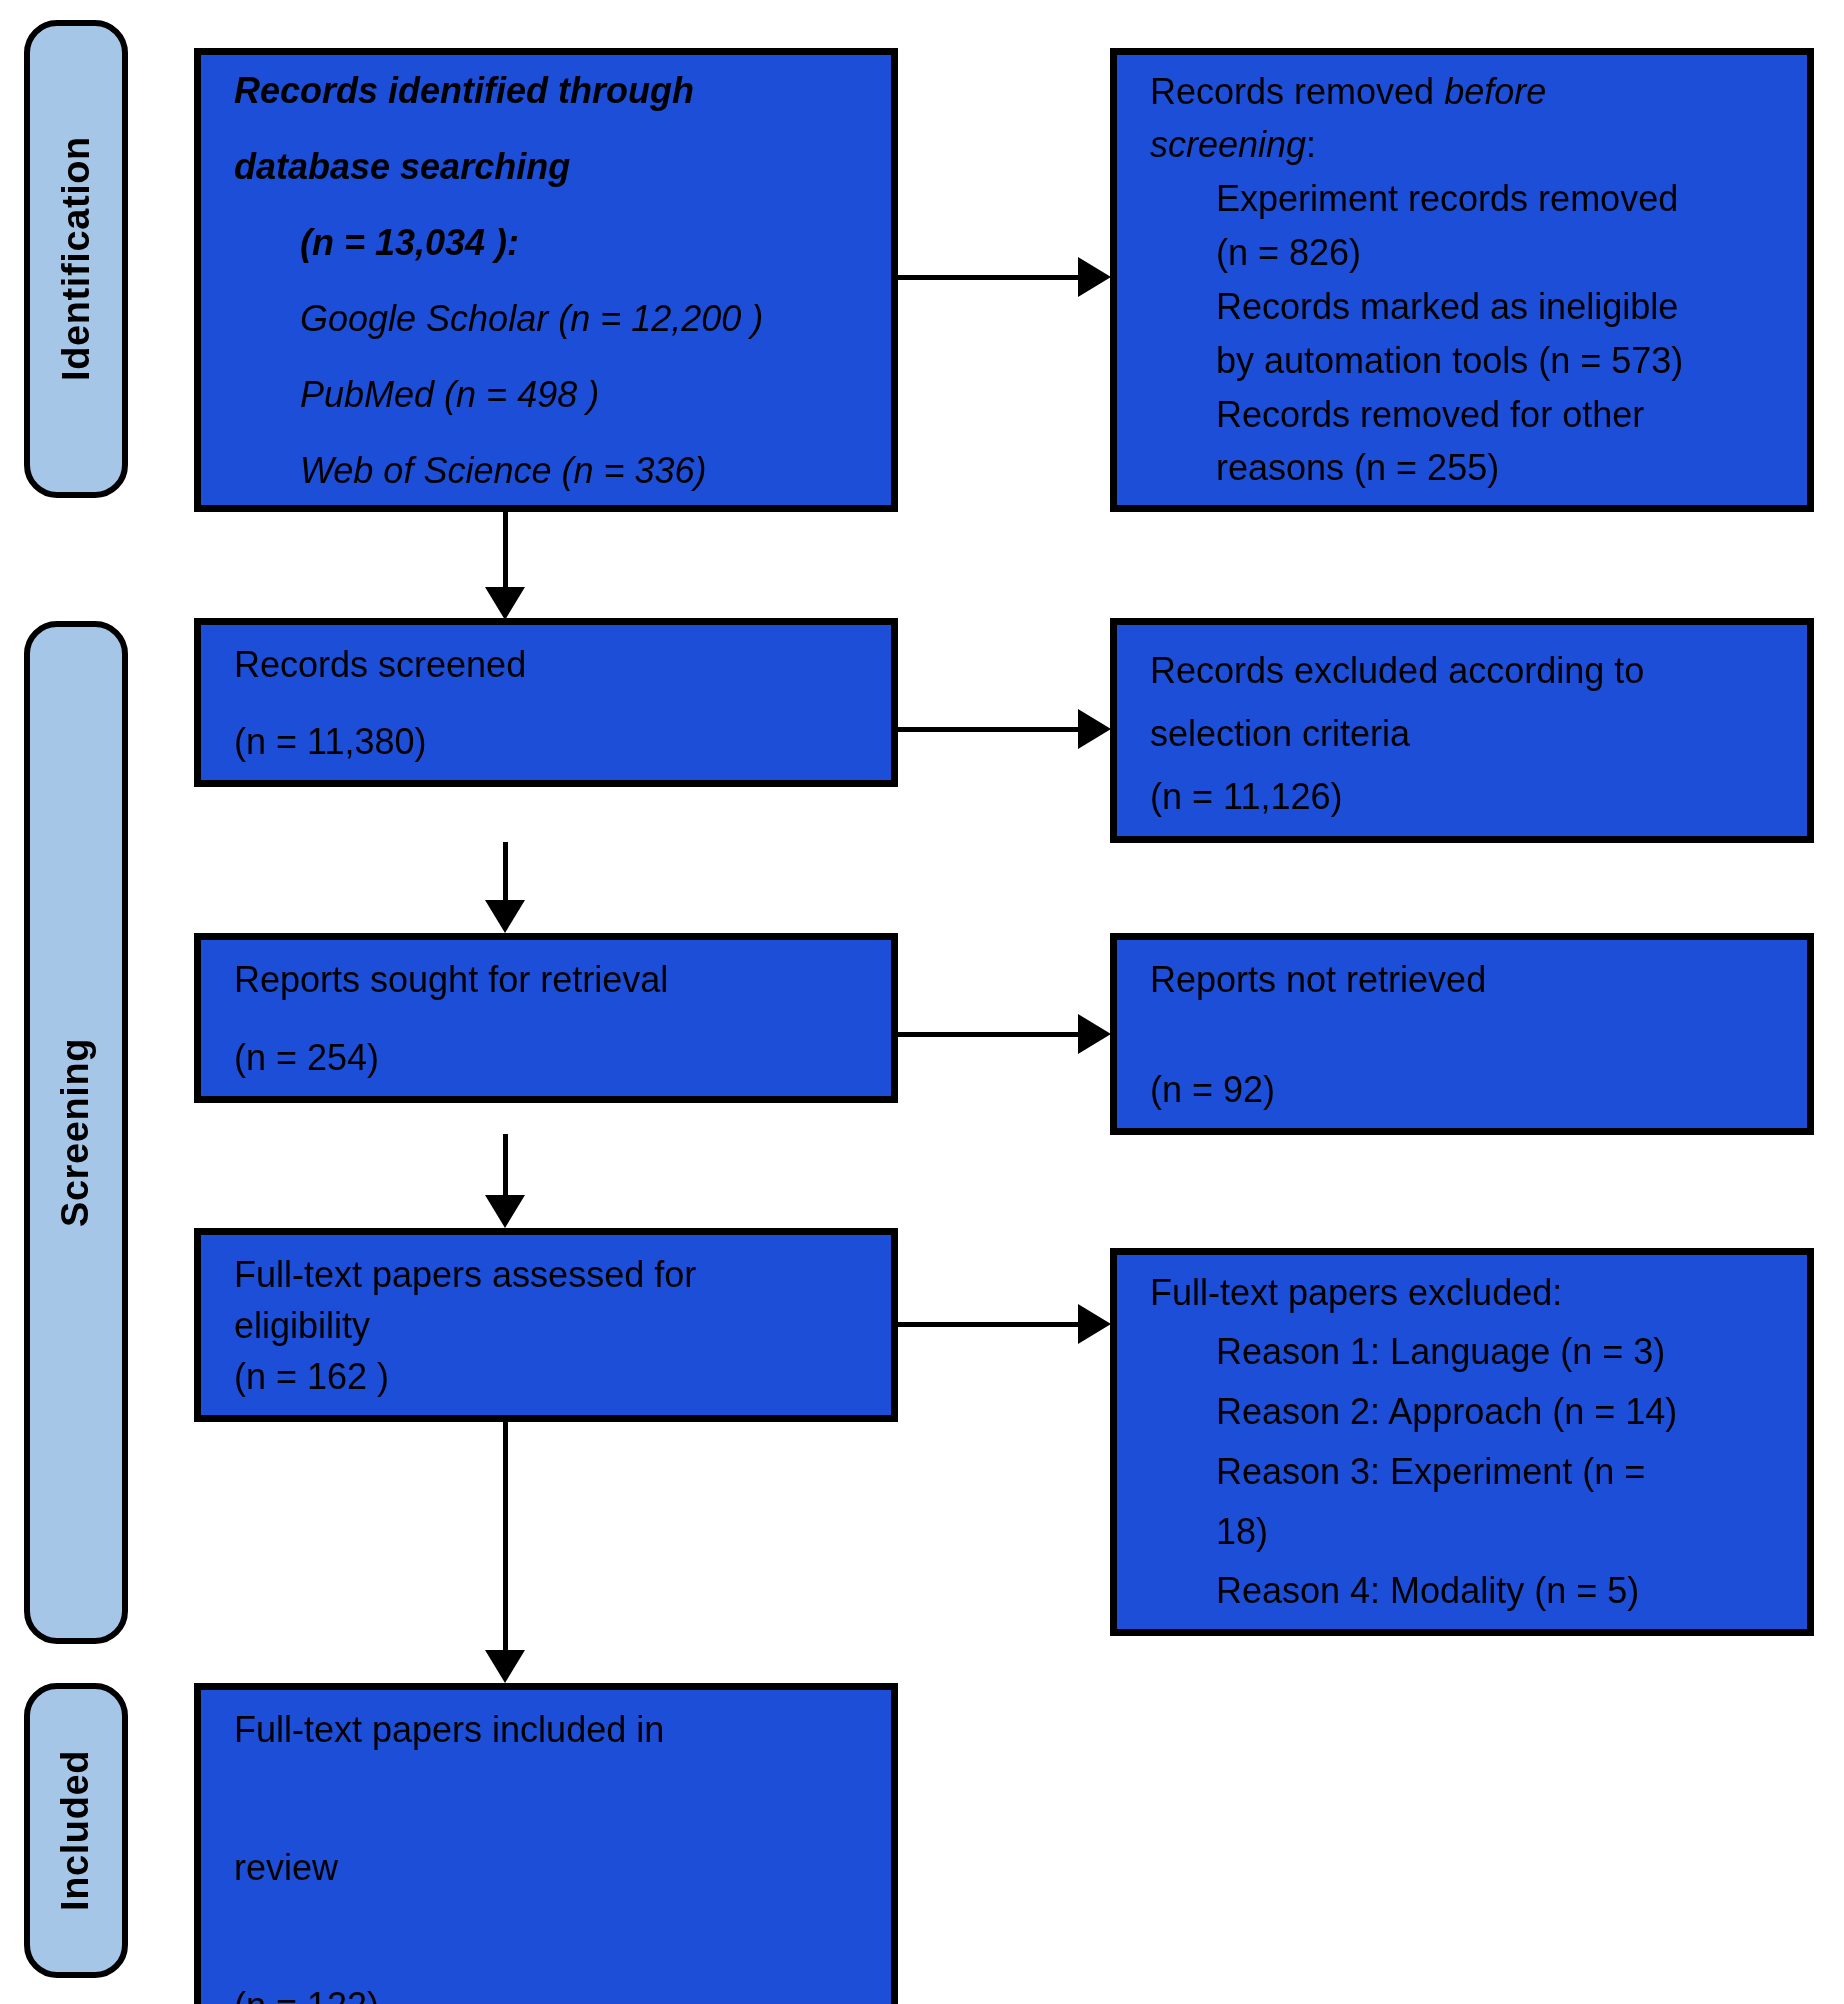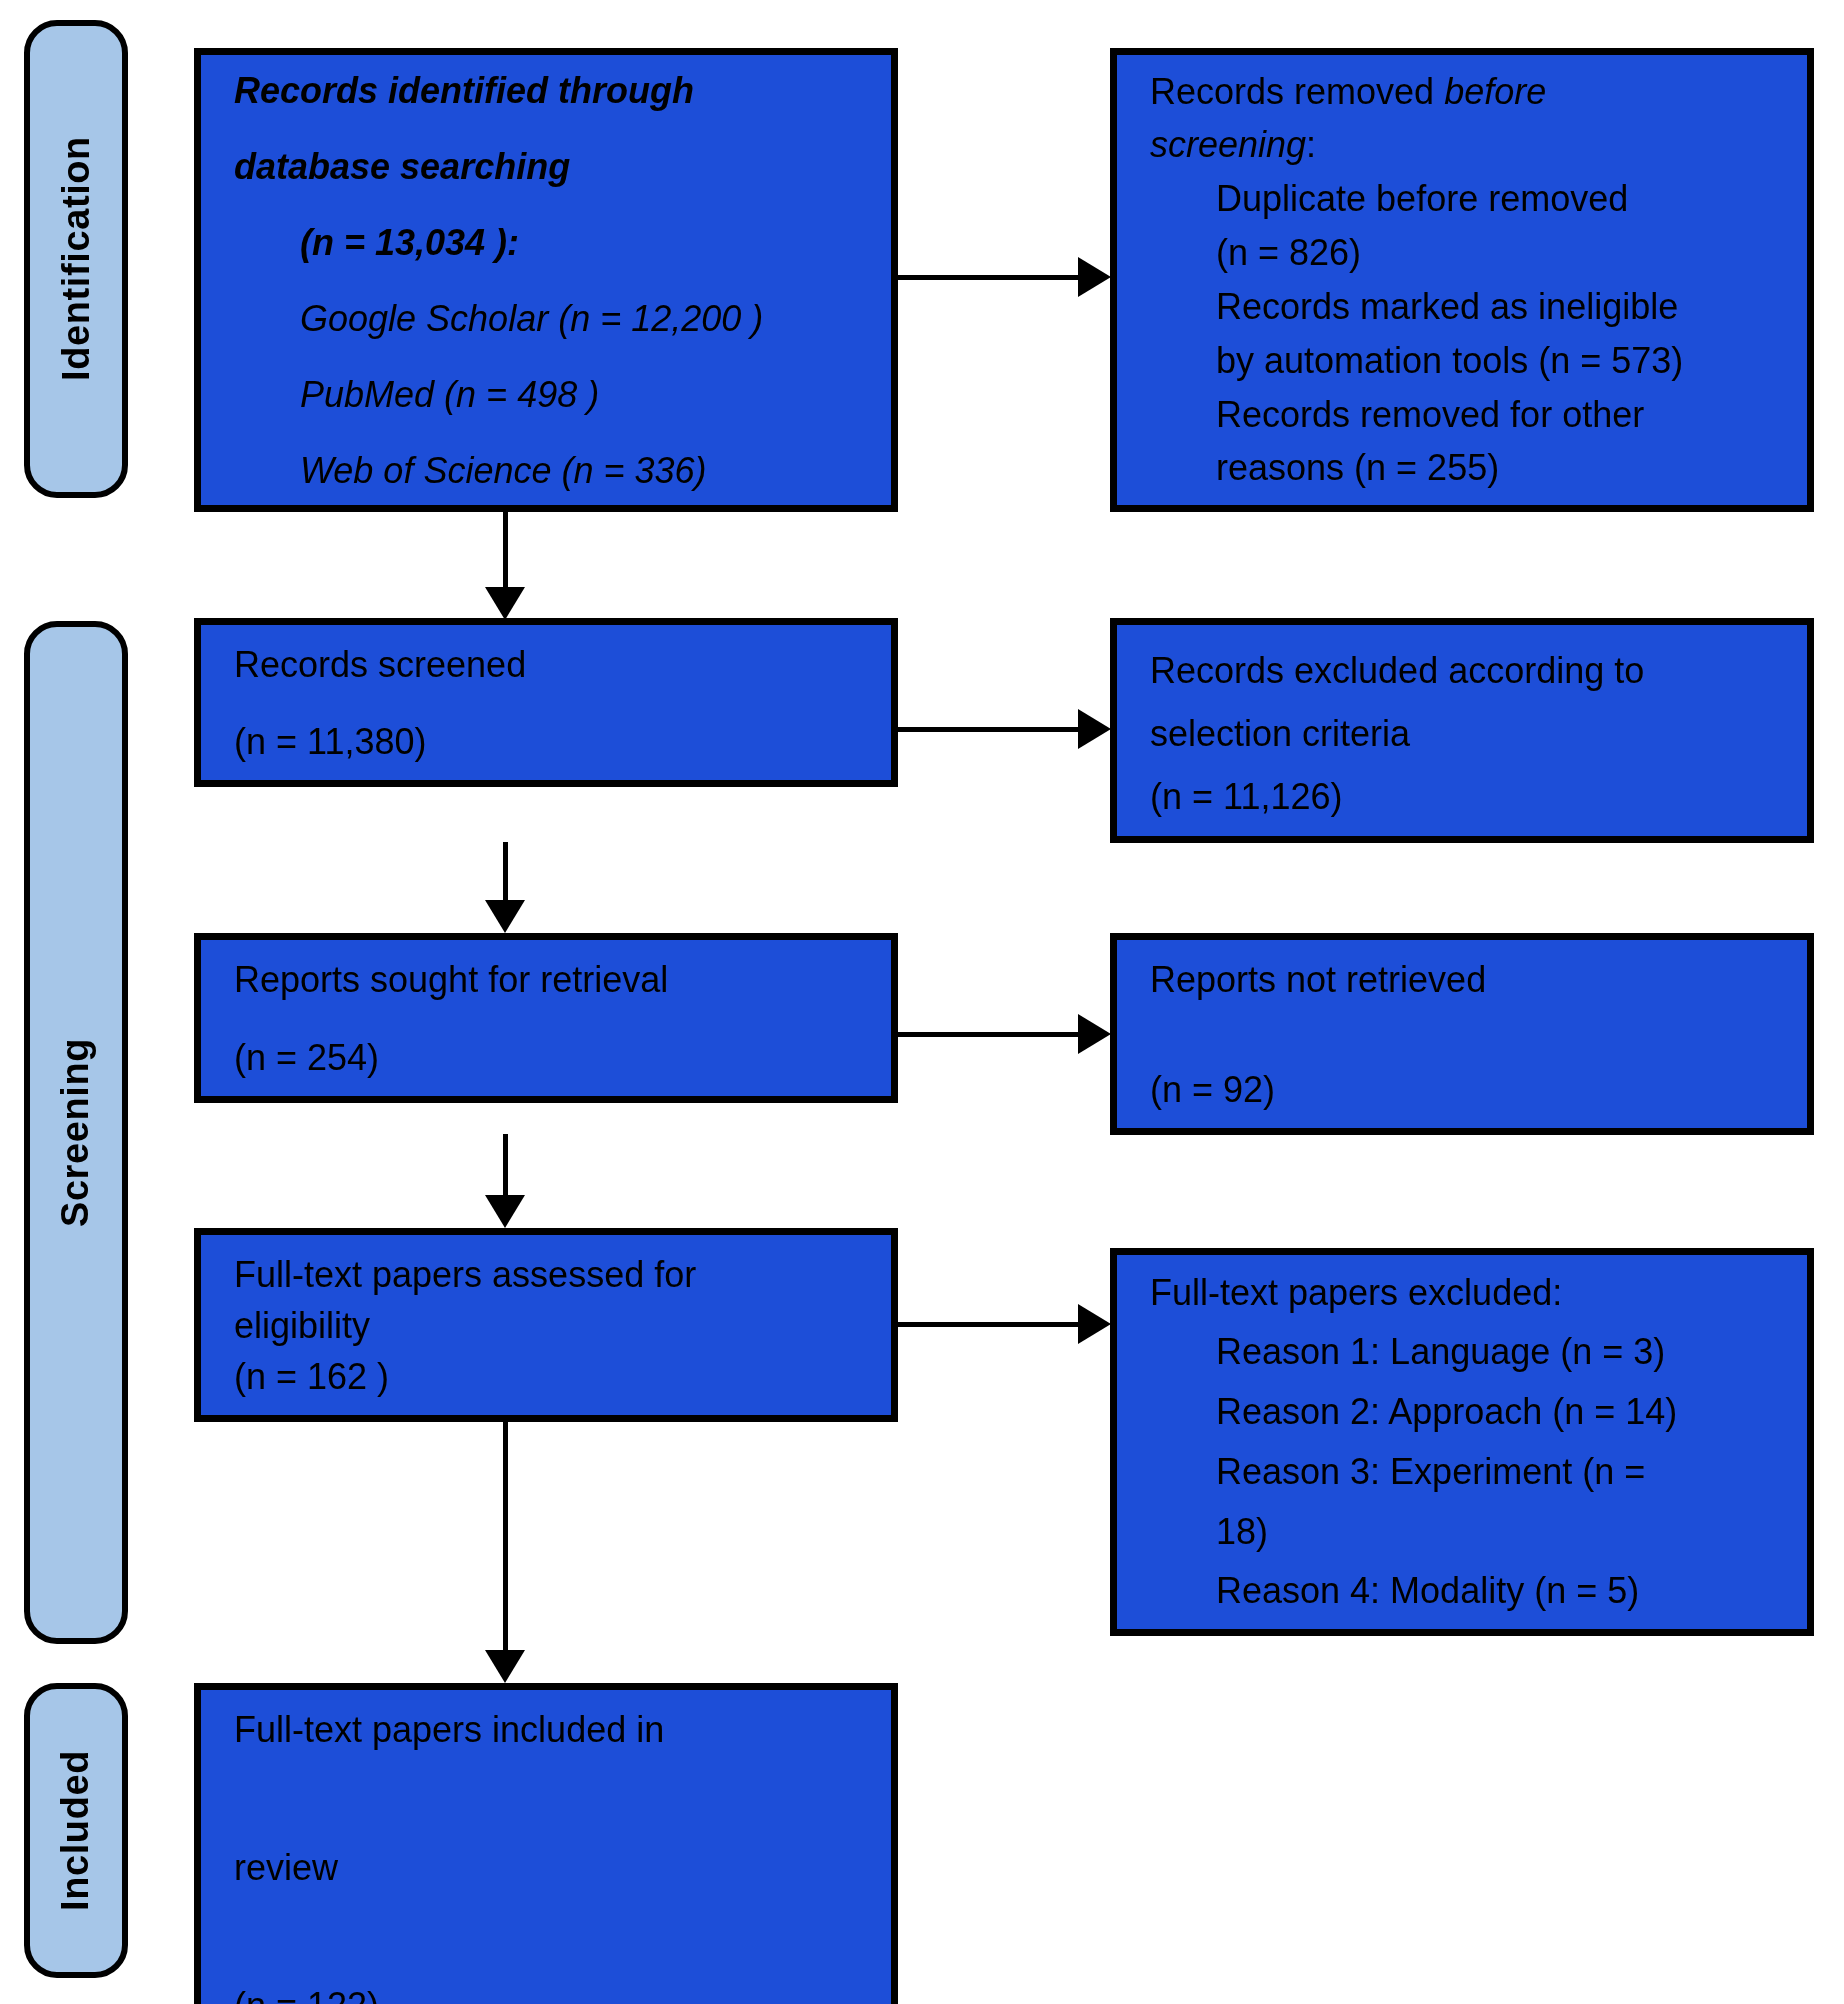--- a/index.html
+++ b/index.html
@@ -89,21 +89,21 @@
     <div class="line bold">database searching</div>
     <div class="line bold indent">(n = 13,034 ):</div>
     <div class="line indent">Google Scholar (n = 12,200 )</div>
     <div class="line indent">PubMed (n = 498 )</div>
     <div class="line indent">Web of Science (n = 336)</div>
   </div>
 
   <div class="box lh82" style="left:1110px; top:48px; width:704px; height:464px;">
     <div class="line"><span>Records removed </span><span class="italic">before</span></div>
     <div class="line"><span class="italic">screening</span><span>:</span></div>
-    <div class="line indent">Duplicate before removed</div>
+    <div class="line indent">Experiment records removed</div>
     <div class="line indent">(n = 826)</div>
     <div class="line indent">Records marked as ineligible</div>
     <div class="line indent">by automation tools (n = 573)</div>
     <div class="line indent">Records removed for other</div>
     <div class="line indent">reasons (n = 255)</div>
   </div>
 
   <div class="box lh90" style="left:194px; top:618px; width:704px; height:169px;">
     <div class="line">Records screened</div>
     <div class="line">(n = 11,380)</div>

